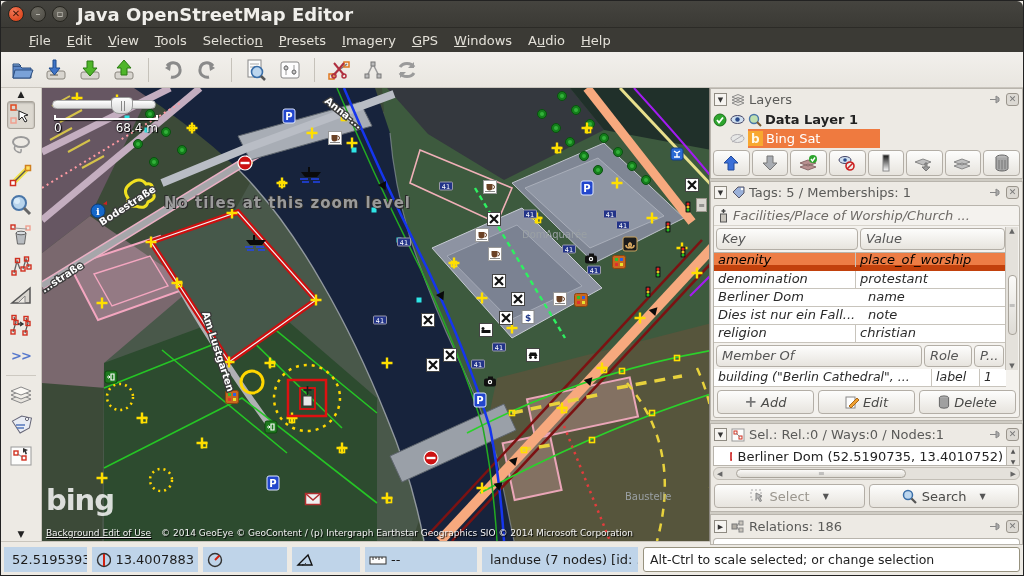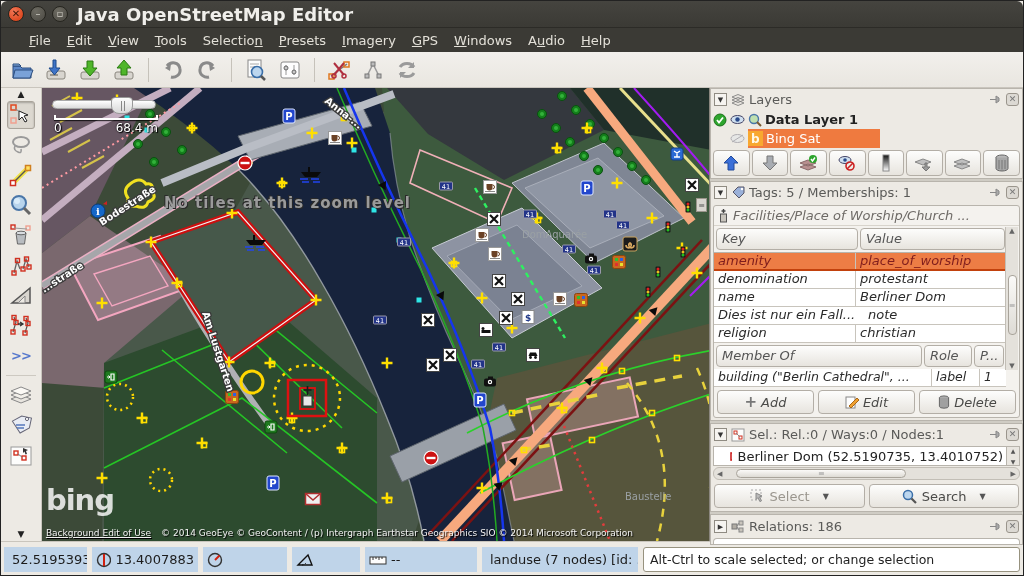--- a/index.html
+++ b/index.html
@@ -66,21 +66,21 @@
   .lrow .sel-span { background:#ef7a3f; color:#fff; display:flex; align-items:center; gap:3px; height:19px; padding-right:60px; }
   .lbtns { display:flex; gap:2px; padding:2px; }
   .lbtn { flex:1; height:26px; background:linear-gradient(#fdfdfc,#e7e4de); border:1px solid #b3aea6; border-radius:4px; display:flex; align-items:center; justify-content:center; }
 
   .tagbox { margin:2px; background:#f4f2ee; border:1px solid #b8b4ac; border-radius:3px; position:relative;font-style:italic; }
   .preset { height:20px; display:flex; align-items:center; gap:4px; padding:0 4px; font-size:13px; color:#6e6a66; border-bottom:1px solid #d8d4cc; white-space:nowrap; overflow:hidden; }
   .thead { display:flex; gap:2px; padding:2px; }
   .thcell { background:linear-gradient(#fdfdfc,#e7e4de); border:1px solid #b3aea6; border-radius:4px; font-size:13px; color:#555; padding:2px 5px; height:22px; }
   .tbody { border-top:1px solid #b8b4ac; }
   .trow { display:flex; height:18px; font-size:13px; color:#2a2a2a; background:#fff; border-bottom:1px solid #c8c4bc; }
-  .trow.sel { background:#ed7d45; color:#7f1d1d; border-bottom:2px solid #c2410c; }
+  .trow.sel { background:#ed7d45; color:#000000; border-bottom:6px solid #c2410c;align-items:center; }
   .tcell { padding:0 4px; white-space:nowrap; overflow:hidden; }
   .tkey { width:142px; border-right:1px solid #c8c4bc; }
   .tval { flex:1; }
   .vscroll { position:absolute; right:1px; top:21px; bottom:47px; width:13px; background:#e4e1db; border-left:1px solid #c2beb6; display:flex; flex-direction:column; align-items:center; font-size:7px; color:#666; }
   .vthumb { flex:0 0 60px; width:9px; margin-top:40px; background:linear-gradient(#fbfaf8,#dedbd5); border:1px solid #a9a49b; border-radius:4px; display:flex; align-items:center; justify-content:center; color:#999; font-size:8px; }
   .tagbtns { display:flex; gap:4px; padding:3px; }
   .tagbtn { flex:1; height:24px; background:linear-gradient(#fdfdfc,#e7e4de); border:1px solid #b3aea6; border-radius:4px; display:flex; align-items:center; justify-content:center; gap:4px; font-size:13px; color:#4a4a48; }
 
   .selitem { height:20px; display:flex; align-items:center; gap:5px; margin:1px 2px 0 2px; background:#fff; border:1px solid #b8b4ac; font-size:13px; color:#222; padding:0 16px; white-space:nowrap; overflow:hidden; position:relative; }
   .spin { position:absolute; right:0; top:0; bottom:0; width:13px; background:#e9e6e0; border-left:1px solid #b8b4ac; display:flex; flex-direction:column; justify-content:space-between; font-size:6px; color:#555; text-align:center; }
@@ -814,22 +814,22 @@
           <div class="tbody" style="margin-right:13px">
               <div class="trow sel">
                 <div class="tcell tkey">amenity</div>
                 <div class="tcell tval">place_of_worship</div>
               </div>
               <div class="trow">
                 <div class="tcell tkey">denomination</div>
                 <div class="tcell tval">protestant</div>
               </div>
               <div class="trow">
+                <div class="tcell tval">Berliner Dom</div>
                 <div class="tcell tkey">name</div>
-                <div class="tcell tval">Berliner Dom</div>
               </div>
               <div class="trow">
                 <div class="tcell tval">Dies ist nur ein Fall...</div>
                 <div class="tcell tkey">note</div>
               </div>
               <div class="trow">
                 <div class="tcell tkey">religion</div>
                 <div class="tcell tval">christian</div>
               </div>
             </div>

